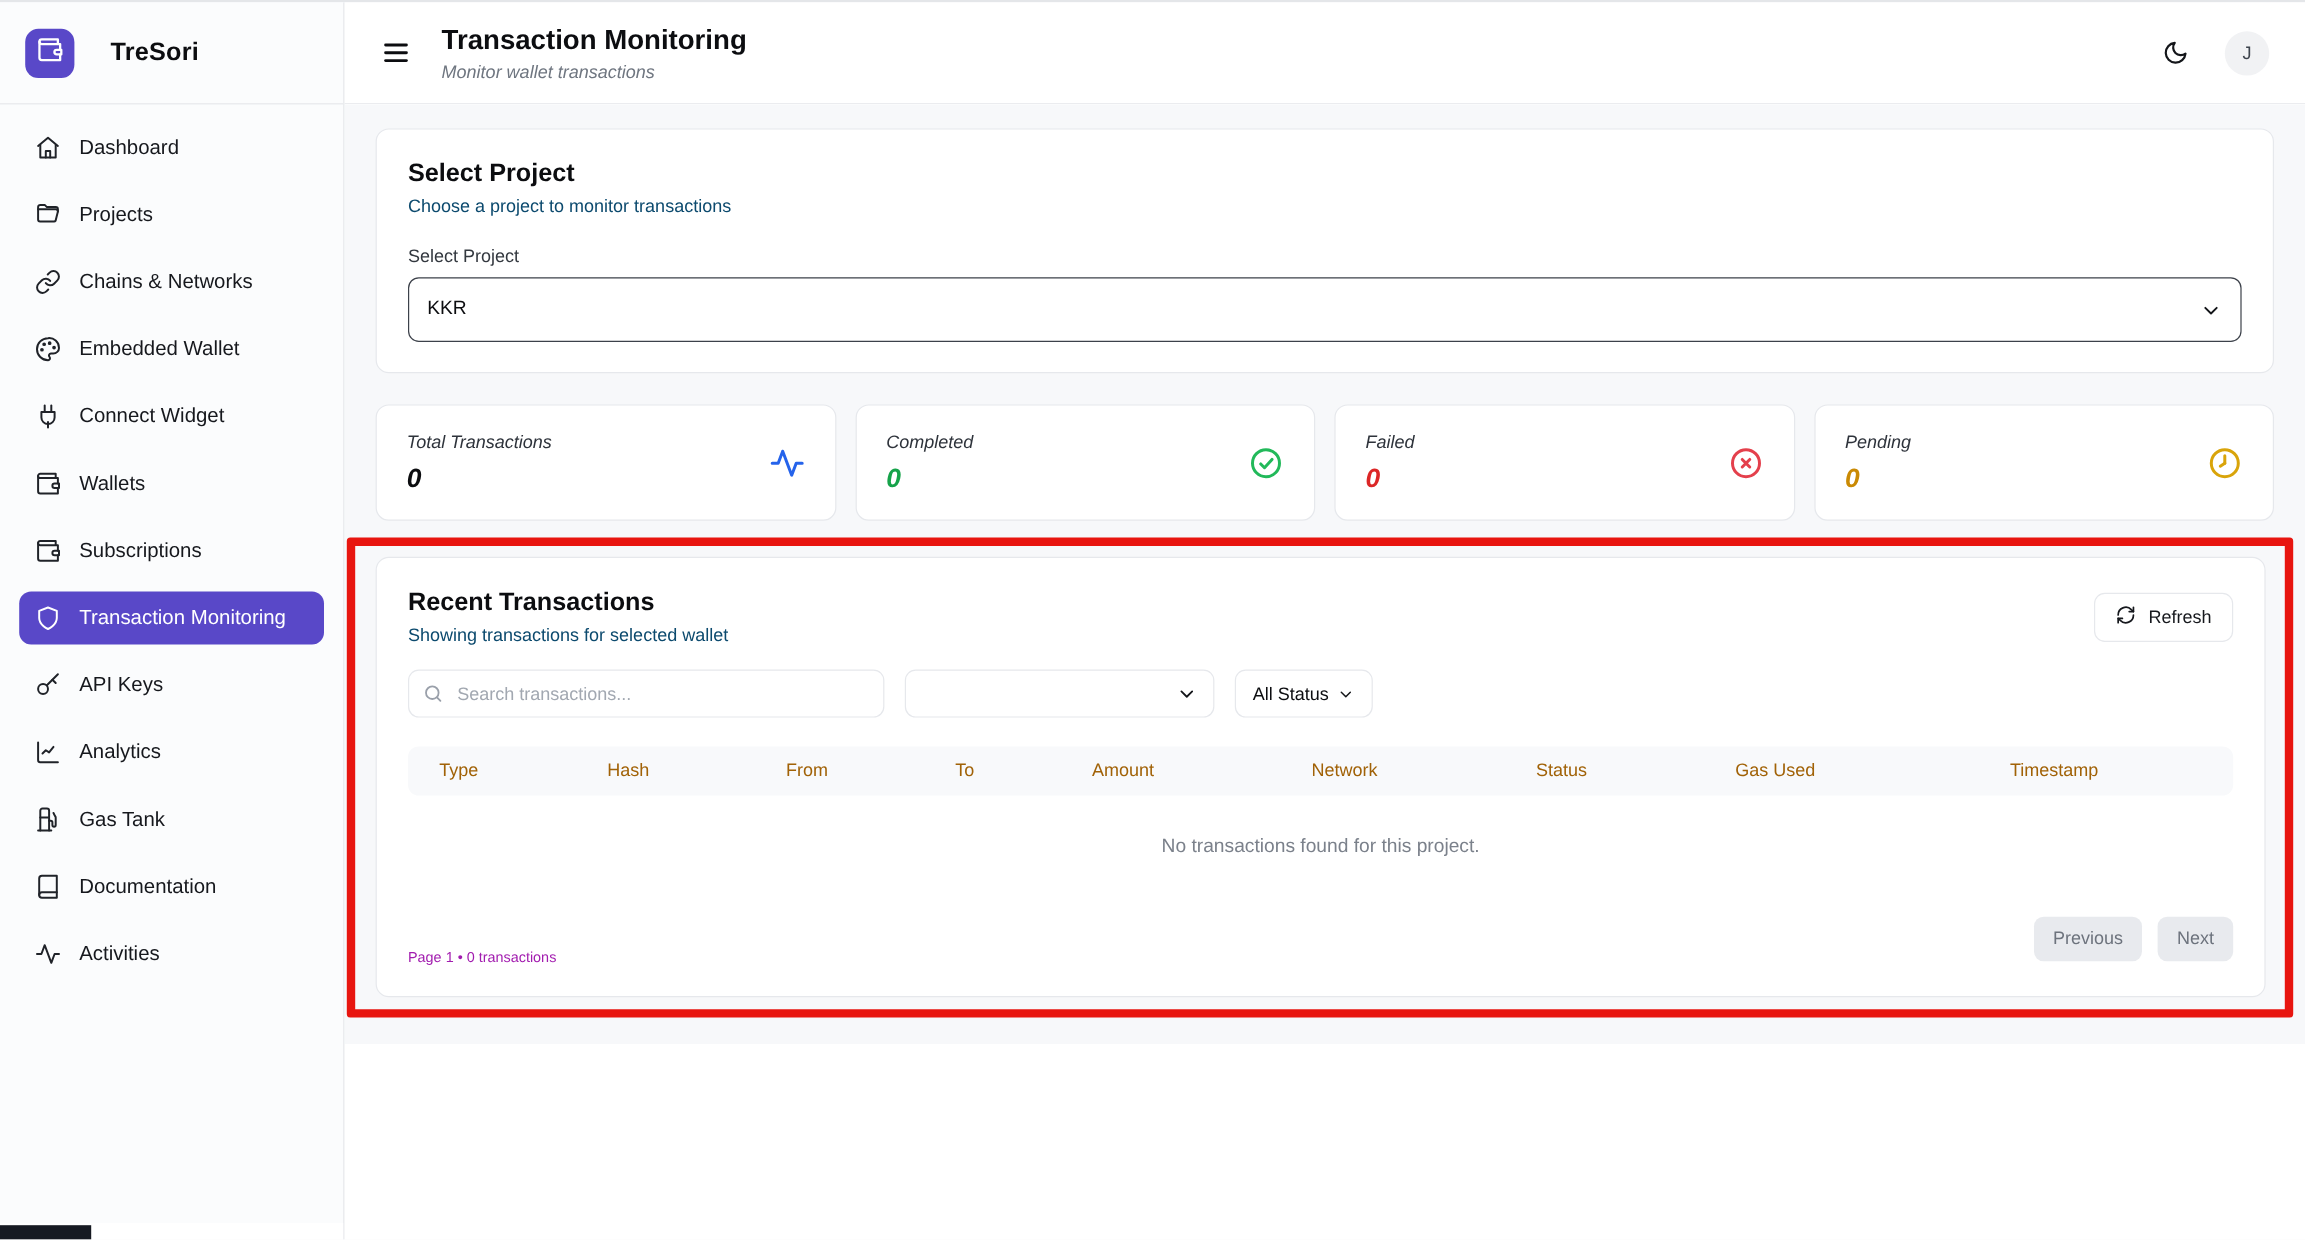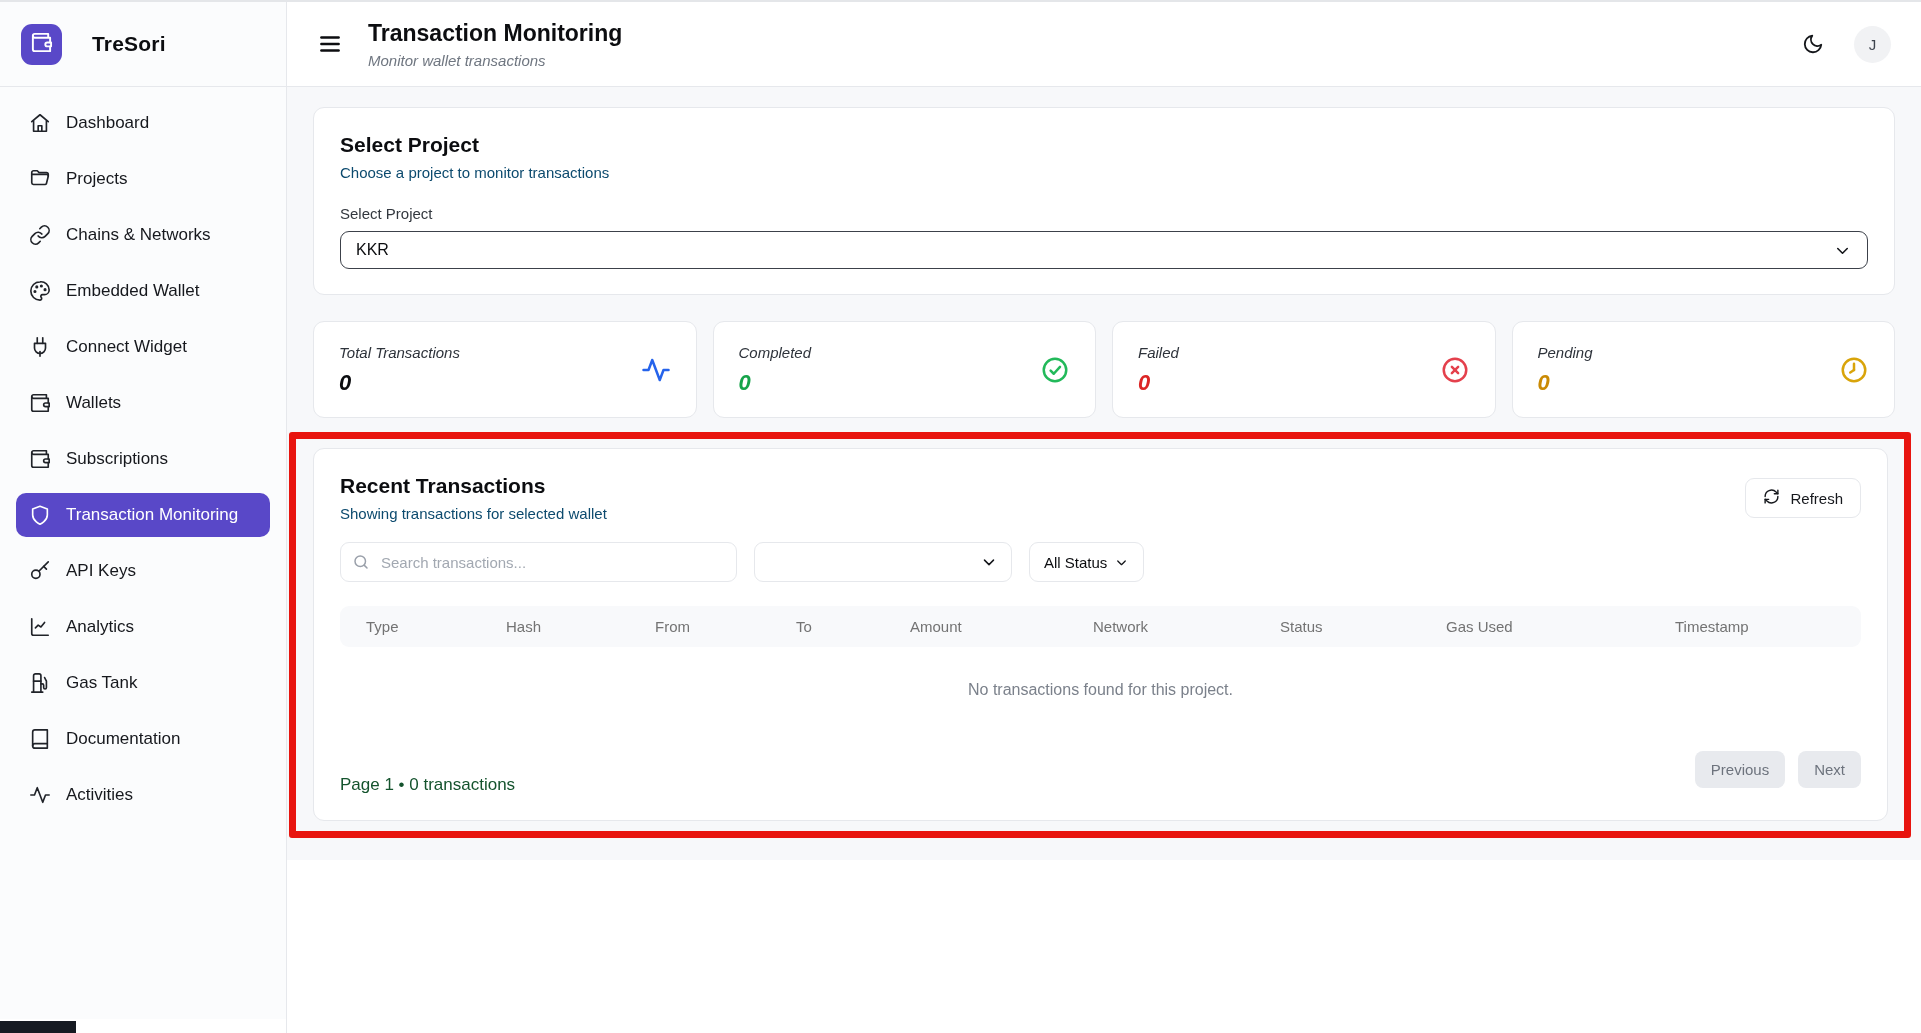--- a/index.html
+++ b/index.html
@@ -36,21 +36,21 @@
 
   .content{flex:1;background:#fff;overflow:hidden;}
   .content-tint{background:#f7f8fa;padding:20px 26px 22px;}
   .card{background:#fff;border:1px solid var(--border);border-radius:11px;}
 
   
   .select-card{padding:25px 26px;}
   .card-title{font-size:21px;font-weight:700;}
   .card-subtitle{font-size:15px;color:#0c4a6e;margin-top:7px;}
   .field-label{display:block;font-size:15px;color:#33383f;margin:24px 0 9px;}
-  .project-select{height:38px;border:1.5px solid #3c414a;border-radius:9px;display:flex;align-items:center;justify-content:space-between;padding:0 15px;font-size:16px;cursor:pointer;background:#fff;}
+  .project-select{height:54px;border:1.5px solid #3c414a;border-radius:9px;display:flex;align-items:center;justify-content:space-between;padding:0 15px;font-size:16px;cursor:pointer;background:#fff;}
   .project-select .chev{display:flex;color:#14161a;}
 
   
   .stats-row{display:grid;grid-template-columns:repeat(4,1fr);gap:16px;margin-top:26px;}
   .stat-card{padding:21px 25px;display:flex;align-items:center;justify-content:space-between;height:97px;font-style:italic;}
   .stat-label{font-size:15px;color:#2e333b;}
   .stat-value{font-size:22px;font-weight:700;margin-top:9px;}
   .stat-icon{display:flex;}
 
   
@@ -59,24 +59,24 @@
   .tx-header{display:flex;justify-content:space-between;align-items:flex-start;}
   .refresh-btn{display:flex;align-items:center;gap:10px;background:#fff;border:1px solid var(--border);border-radius:9px;padding:9px 17px;font-size:15px;font-family:inherit;color:#16181d;cursor:pointer;margin-top:4px;}
   .filter-row{display:flex;align-items:center;gap:17px;margin-top:20px;}
   .search-box{position:relative;width:397px;}
   .search-box .s-icon{position:absolute;left:12px;top:11px;color:#9aa0aa;display:flex;}
   .search-box input{width:100%;height:40px;border:1px solid var(--border);border-radius:9px;padding:0 14px 0 40px;font-size:15px;font-family:inherit;color:#ef4444;outline:none;background:#fff;}
   .search-box input::placeholder{color:#a2a8b1;}
   .network-select{width:258px;height:40px;border:1px solid var(--border);border-radius:9px;display:flex;align-items:center;justify-content:space-between;padding:0 13px;font-size:15px;cursor:pointer;color:#16181d;background:#fff;}
   .network-select .chev,.status-select .chev{display:flex;color:#14161a;}
   .status-select{height:40px;border:1px solid var(--border);border-radius:9px;display:flex;align-items:center;gap:7px;padding:0 14px;font-size:15px;cursor:pointer;background:#fff;white-space:nowrap;}
-  .table-head{margin-top:24px;background:#f8f9fb;border-radius:9px;height:41px;display:grid;grid-template-columns:140px 149px 141px 114px 183px 187px 166px 229px 1fr;align-items:center;padding-left:26px;font-size:15px;color:#737373;}
+  .table-head{margin-top:24px;background:#f8f9fb;border-radius:9px;height:41px;display:grid;grid-template-columns:140px 149px 141px 114px 183px 187px 166px 229px 1fr;align-items:center;padding-left:26px;font-size:15px;color:#a16207;}
   .empty-state{text-align:center;font-size:16px;color:#7b818b;padding:34px 0 30px;}
   .pagination-row{display:flex;align-items:center;justify-content:space-between;margin-top:14px;}
-  .page-summary{font-size:17px;color:#14532d;margin-top:32px;}
+  .page-summary{font-size:12px;color:#a21caf;margin-top:32px;}
   .page-buttons{display:flex;gap:13px;}
   .pg-btn{background:#e8eaee;border:none;border-radius:8px;color:#6d737d;font-size:15px;font-family:inherit;padding:10px 16px;cursor:default;}
 </style>
 </head>
 <body>
 
 <div class="page">
 
   <aside class="sidebar">
     <div class="sidebar-header">

